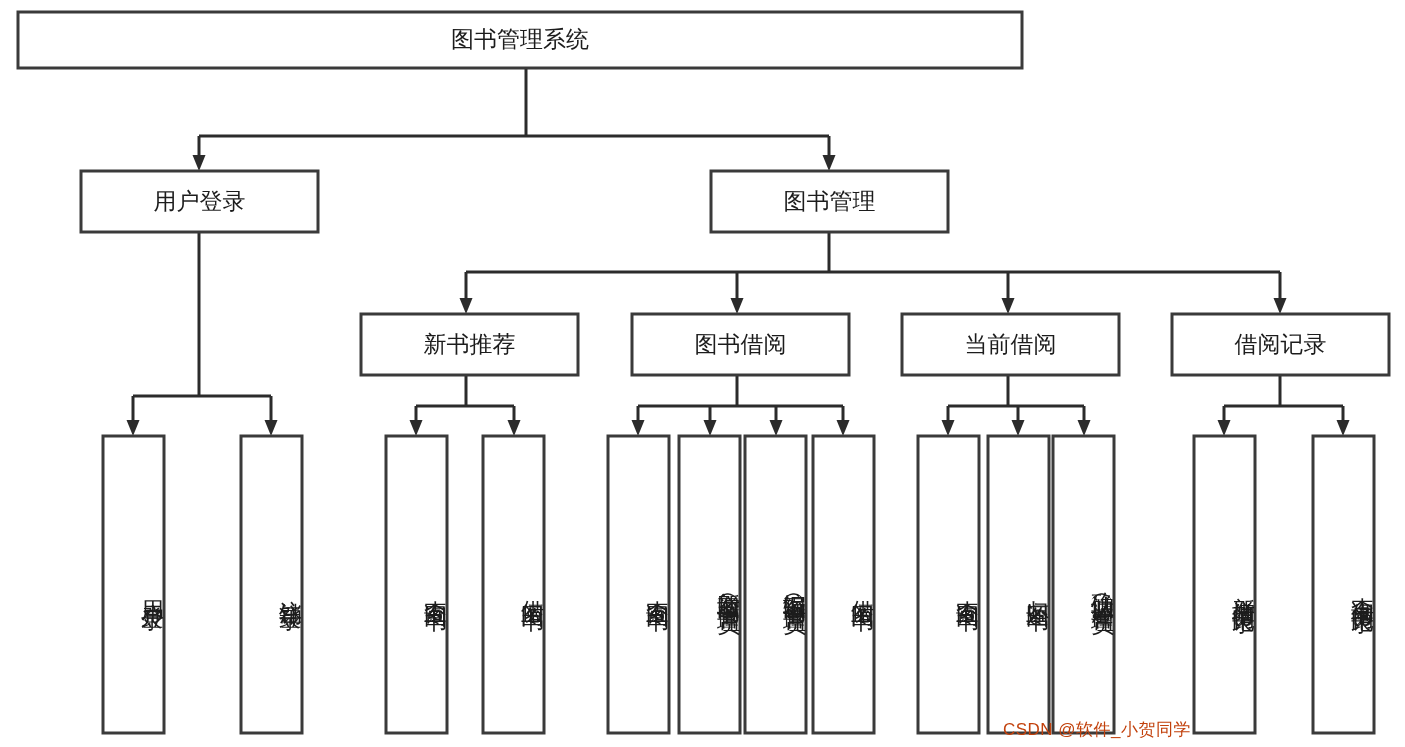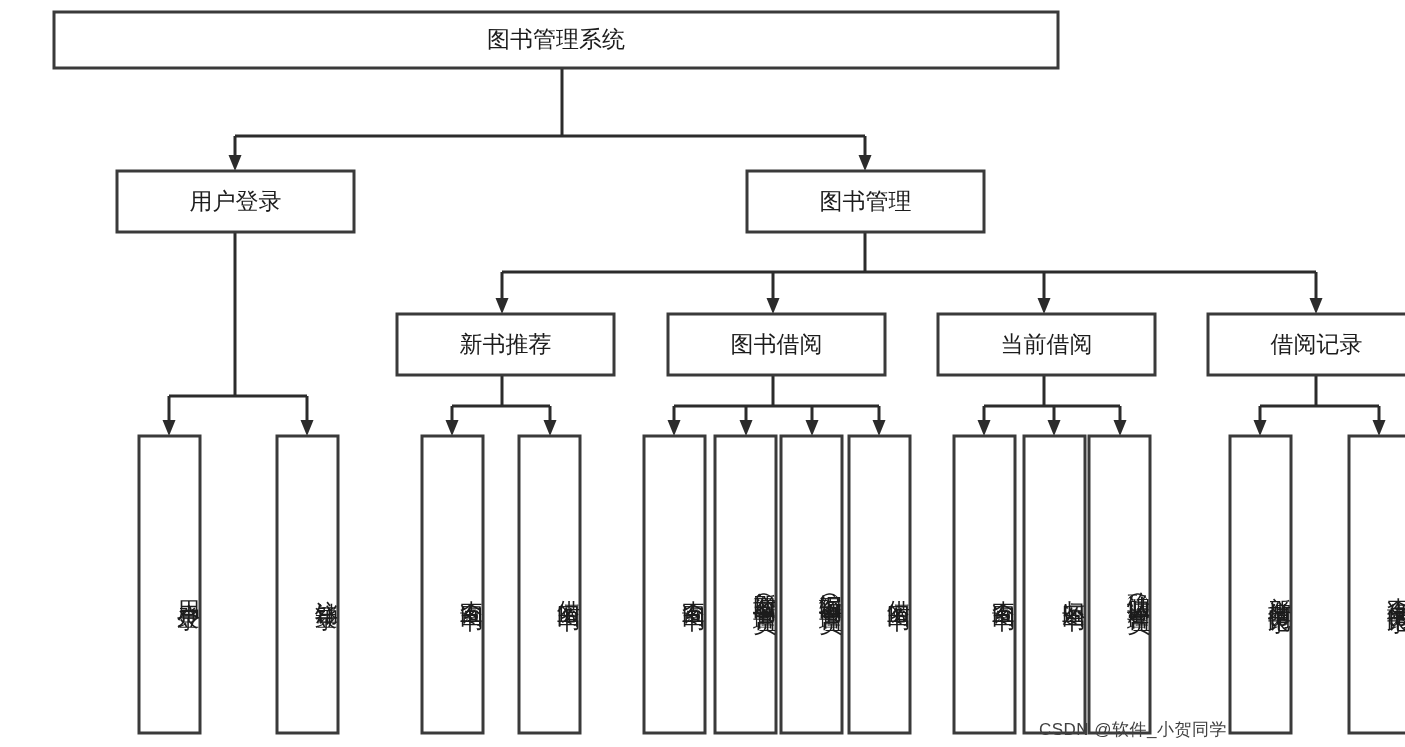--- a/index.html
+++ b/index.html
@@ -11,21 +11,20 @@
     width: 1405px;
     height: 747px;
     font-family: "Liberation Sans", "DejaVu Sans", sans-serif;
     overflow: hidden;
     position: relative;
   }
   #diagram-root {
     position: relative;
     width: 1203px;
     height: 747px;
-    margin-left: 36px;
   }
   svg.diagram-canvas {
     position: absolute;
     top: 0;
     left: 0;
     width: 1405px;
     height: 747px;
   }
   .node-box {
     fill: #ffffff;
@@ -64,21 +63,21 @@
     justify-content: center;
     pointer-events: none;
     user-select: none;
   }
   .watermark {
     position: absolute;
     right: 12px;
     bottom: 6px;
     font-family: "Liberation Sans", "DejaVu Sans", sans-serif;
     font-size: 17px;
-    color: #404040;
+    color: #c2410c;
     letter-spacing: 0.5px;
     white-space: nowrap;
   }
 </style>
 </head>
 <body>
 
 <div id="diagram-root">
   <svg class="diagram-canvas" id="diagram-svg" viewBox="0 0 1405 747" xmlns="http://www.w3.org/2000/svg">
       <line x1="526" y1="68" x2="526" y2="136" class="connector-line"></line>

